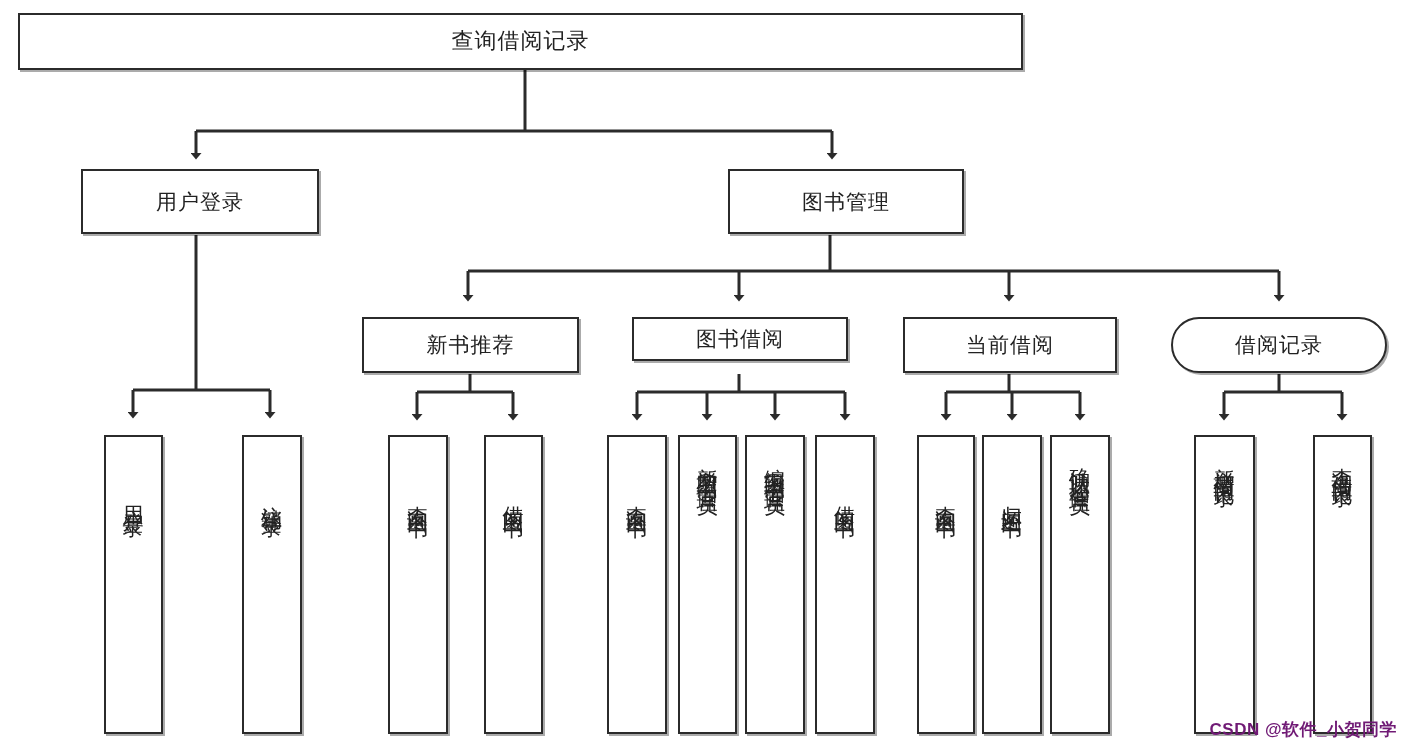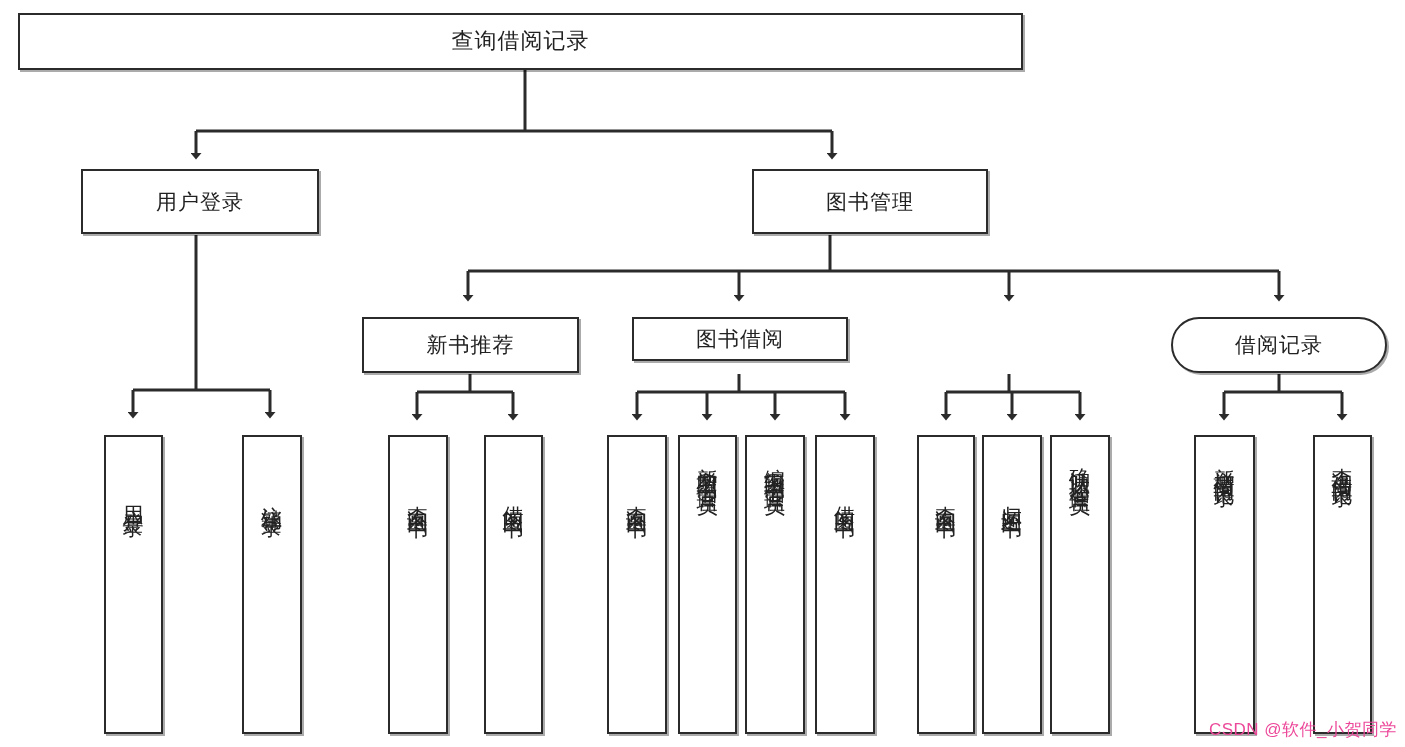--- a/index.html
+++ b/index.html
@@ -56,24 +56,25 @@
     margin-top:46px;
   }
   .node.leaf.high .label{
     margin-top:8px;
   }
   .watermark{
     position:absolute;
     right:8px;
     bottom:6px;
     font-size:17px;
-    color:#ec4899;
+    color:#701a75;
     letter-spacing:0.5px;
     white-space:nowrap;
     user-select:none;
+    font-weight:bold;
   }
 </style>
 </head>
 <body>
 
 <div id="stage">
 
   <svg id="edges" viewBox="0 0 1405 747">
     <defs>
       <marker id="arrow" markerWidth="10" markerHeight="11" refX="3" refY="5.5" orient="auto" markerUnits="userSpaceOnUse">
@@ -124,30 +125,33 @@
     </g>
   </svg>
 
   <div class="node root" style="left:18px; top:13px; width:1005px; height:57px;">
     <span class="label">查询借阅记录</span>
   </div>
 
   <div class="node" style="left:81px; top:169px; width:238px; height:65px;">
     <span class="label">用户登录</span>
   </div>
-  <div class="node" style="left:752px; top:169px; width:236px; height:65px;">
+  <div class="node" style="left:728px; top:169px; width:236px; height:65px;">
     <span class="label">图书管理</span>
   </div>
 
   <div class="node" style="left:362px; top:317px; width:217px; height:56px;text-align:right;">
     <span class="label">新书推荐</span>
   </div>
   <div class="node" style="left:632px; top:317px; width:216px; height:44px;">
     <span class="label">图书借阅</span>
   </div>
+  <div class="node" style="left:903px; top:317px; width:214px; height:56px;">
+    <span class="label">当前借阅</span>
+  </div>
   <div class="node" style="left:1171px; top:317px; width:216px; height:56px;border-radius:28px;">
     <span class="label">借阅记录</span>
   </div>
 
   <div class="node leaf mid" style="left:104px; top:435px; width:59px; height:299px;">
     <span class="label">用户登录</span>
   </div>
   <div class="node leaf mid" style="left:242px; top:435px; width:60px; height:299px;">
     <span class="label">注销登录</span>
   </div>

